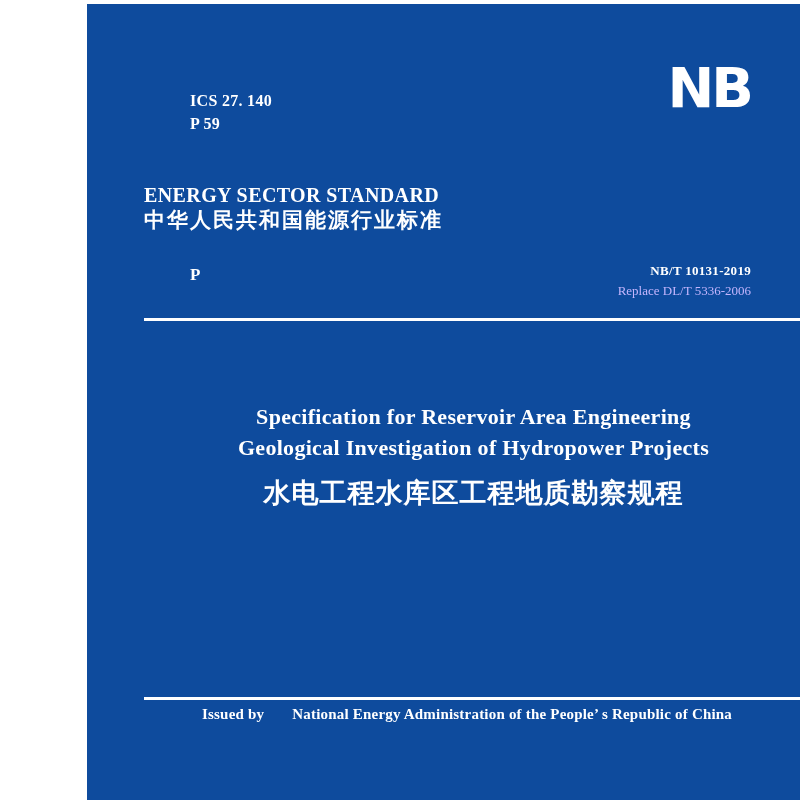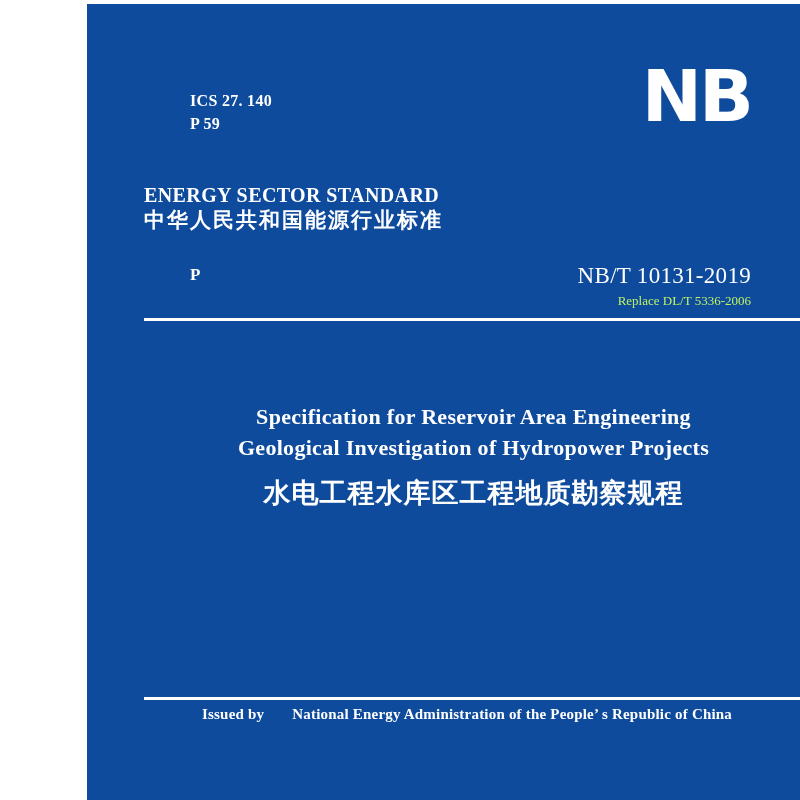--- a/index.html
+++ b/index.html
@@ -32,21 +32,21 @@
     font-weight: bold;
     line-height: 23px;
     letter-spacing: 0.3px;
   }
   .nb-logo {
     position: absolute;
     right: 52px;
     top: 56px;
     font-family: "DejaVu Sans", "Liberation Sans", sans-serif;
     font-weight: bold;
-    font-size: 72px;
+    font-size: 56px;
     line-height: 1.0;
     letter-spacing: -3px;
   }
   .std-header {
     position: absolute;
     left: 57px;
     right: 0;
     top: 180px;
     font-weight: bold;
   }
@@ -68,29 +68,29 @@
     font-size: 17px;
     font-weight: bold;
   }
   .code-block {
     position: absolute;
     right: 52px;
     top: 259px;
     text-align: right;
   }
   .code-block .code {
-    font-size: 23px;
-    font-weight: normal;
+    font-size: 13px;
+    font-weight: bold;
     letter-spacing: 0.3px;
   }
   .code-block .replace {
     margin-top: 4px;
     font-size: 13px;
     font-weight: normal;
-    color: #bef264;
+    color: #c4b5fd;
   }
   .rule {
     position: absolute;
     left: 57px;
     right: 0;
     height: 3px;
     background: #ffffff;
   }
   .rule-top { top: 314px; }
   .rule-bottom { top: 693px; }

